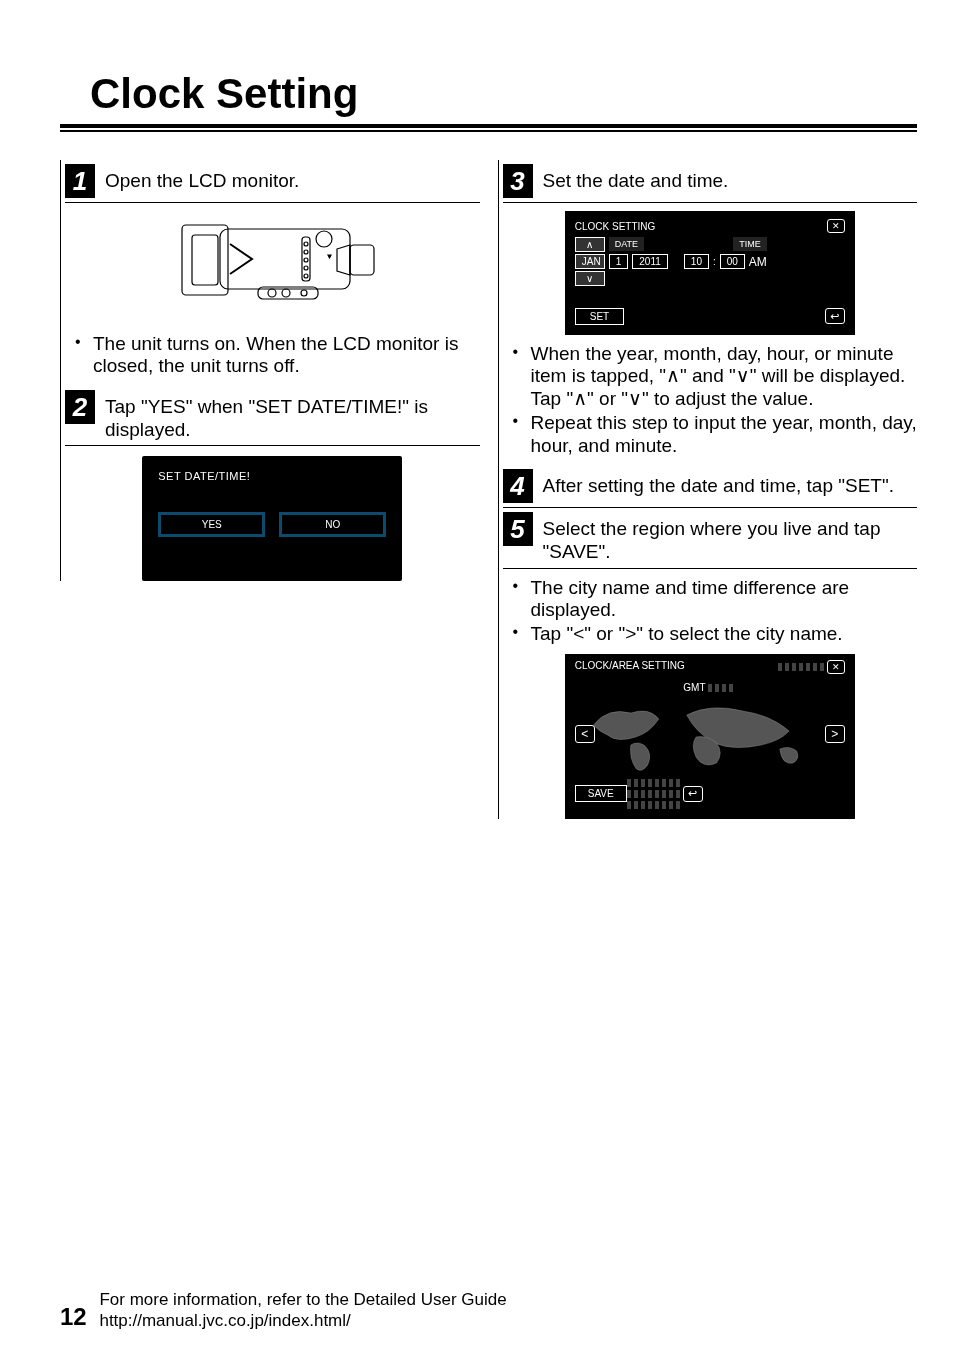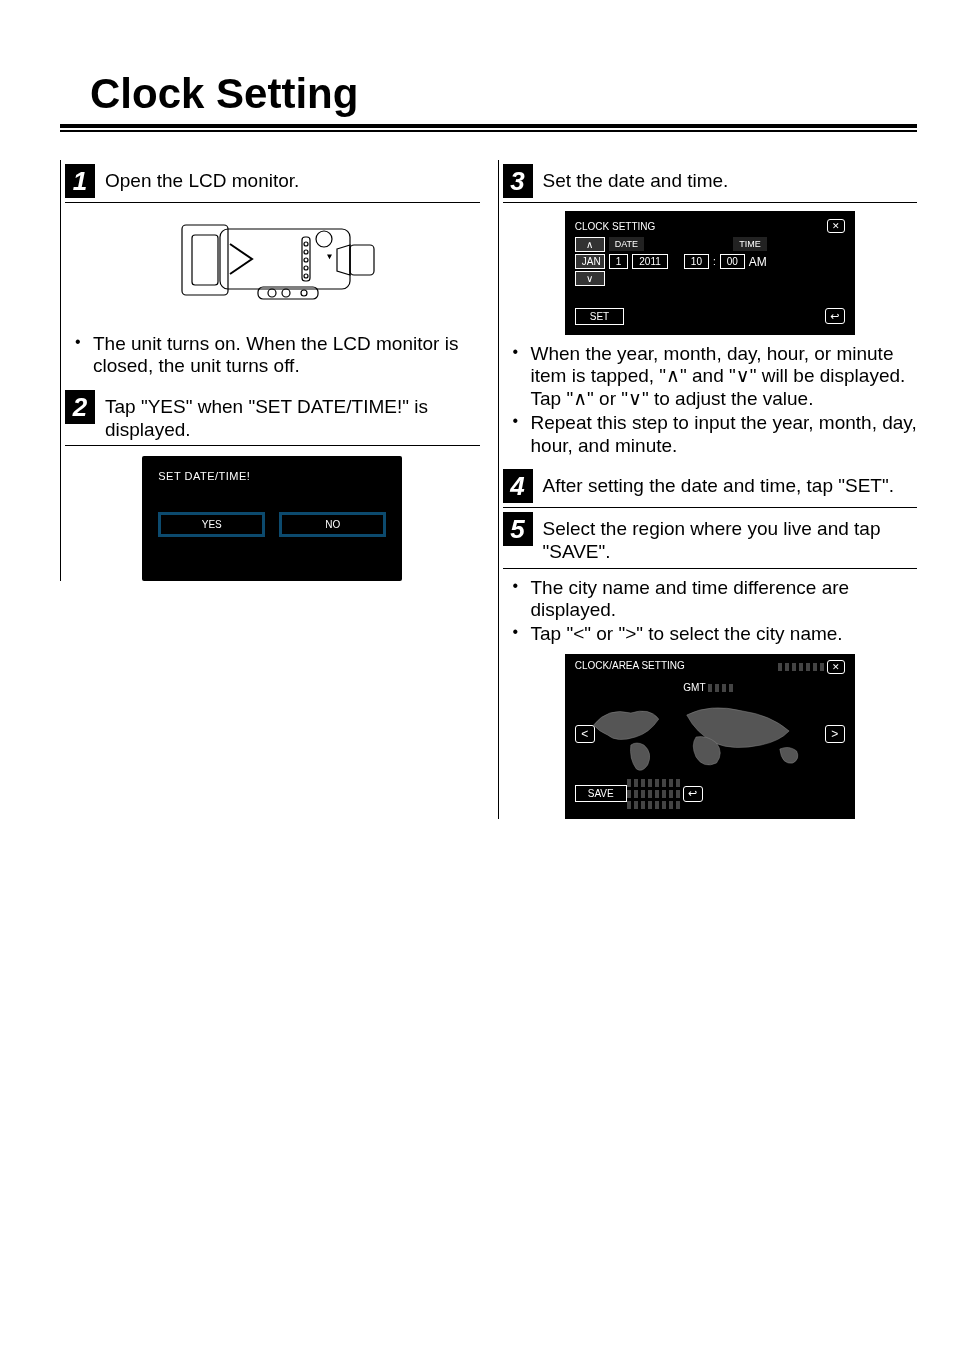--- a/index.html
+++ b/index.html
@@ -412,13 +412,20 @@
               <span class="redact" style="width:56px"></span>
               <span class="redact" style="width:56px"></span>
             </div>
             <div class="back-icon">↩</div>
           </div>
         </div>
       </div>
     </div>
   </div>
 
+  <div class="footer">
+    <span class="pg">12</span>
+    <span class="footer-lines">
+      <span>For more information, refer to the Detailed User Guide</span><br>
+      <span>http://manual.jvc.co.jp/index.html/</span>
+    </span>
+  </div>
 </div>
 
 </body></html>

